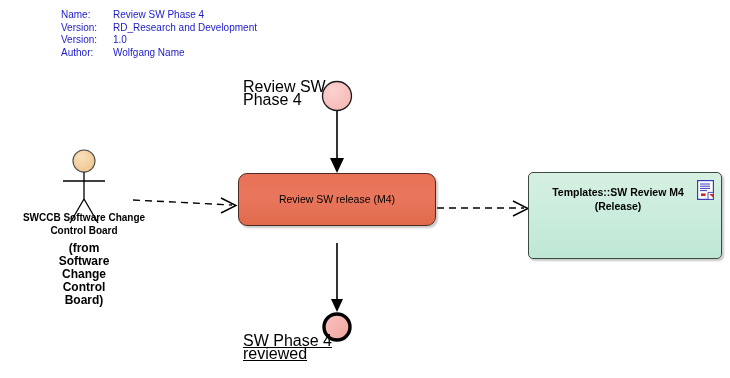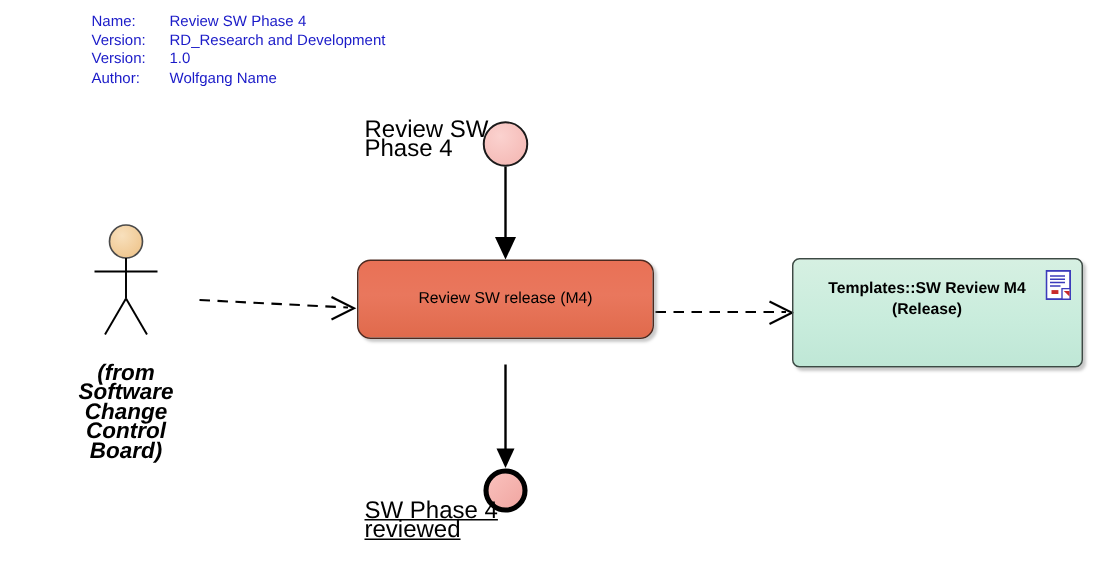--- a/index.html
+++ b/index.html
@@ -74,21 +74,21 @@
     text-align: center;
     line-height: 13px;
   }
 
   
   .artifact {
     position: absolute;
     left: 528px;
     top: 172px;
     width: 194px;
-    height: 73px;
+    height: 87px;
     box-sizing: border-box;
     border: 1px solid #3c4a44;
     border-radius: 5px;
     background: linear-gradient(180deg, #d6f0e2 0%, #c8ecdc 60%, #bfe7d6 100%);
     box-shadow: 2px 2px 2px rgba(120,120,120,0.40);
   }
   .artifact-label {
     position: absolute;
     left: 14px;
     top: 12px;
@@ -138,22 +138,21 @@
     color: #000000;
     text-align: center;
     line-height: 13px;
     white-space: pre-line;
   }
   .actor-from {
     position: absolute;
     left: 44px;
     top: 242px;
     width: 80px;
-    font-size: 15px;
-    font-style: italic;
+    font-size: 12px;
     font-weight: bold;
     color: #000000;
     text-align: center;
     line-height: 13px;
     white-space: pre-line;
   }
 </style>
 </head>
 <body>
 
@@ -214,20 +213,22 @@
       <line x1="84" y1="199" x2="98" y2="223" stroke="#000000" stroke-width="1.3"></line>
     </g>
   </svg>
 
   <div class="node-label" id="initial-label">Review SW
 Phase 4</div>
 
   <div class="node-label" id="final-label">SW Phase 4
 reviewed</div>
 
+  <div class="actor-name">SWCCB Software Change
+Control Board</div>
   <div class="actor-from">(from
 Software
 Change
 Control
 Board)</div>
 
   <div class="activity">
     <span class="activity-label">Review SW release (M4)</span>
   </div>
 

